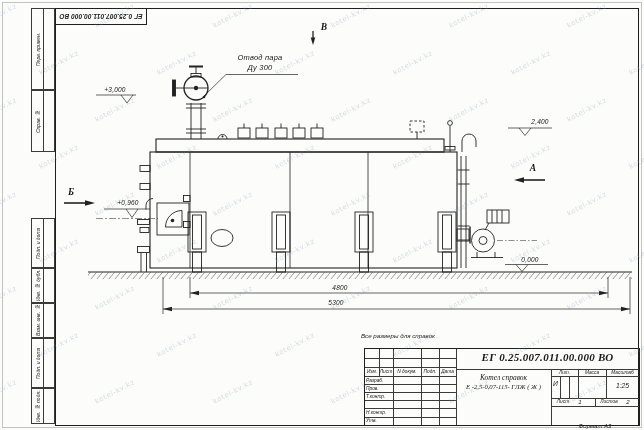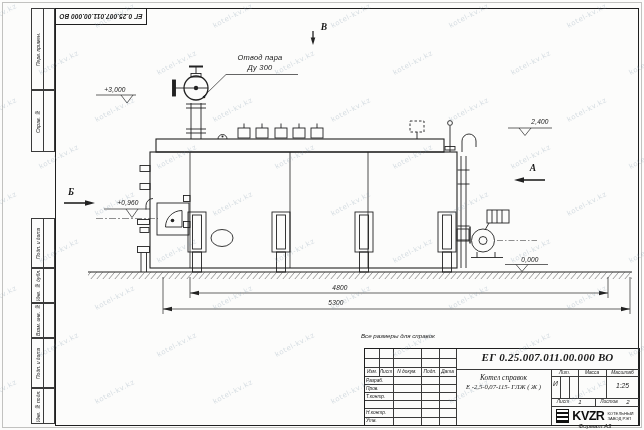--- a/index.html
+++ b/index.html
@@ -296,28 +296,20 @@
     <div class="t" style="left:213px;top:20.5px;width:28px;">Масса</div>
     <div class="t" style="left:241px;top:20.5px;width:33px;">Масштаб</div>
     <div class="t val" style="left:186px;top:31px;width:9px;">И</div>
     <div class="t val" style="left:241px;top:33px;width:33px;">1:25</div>
 
     <div class="t" style="left:188px;top:50px;width:20px;">Лист</div>
     <div class="t val" style="left:208px;top:49.5px;width:14px;font-size:6px;">1</div>
     <div class="t" style="left:232px;top:50px;width:24px;">Листов</div>
     <div class="t val" style="left:256px;top:49.5px;width:14px;font-size:6px;">2</div>
 
-    <div class="org">
-      <span class="logo-ic"></span>
-      <span class="logo-tx">KVZR</span>
-      <span class="logo-sub">
-        <span>КОТЕЛЬНЫЙ</span>
-        <span>ЗАВОД РЭП</span>
-      </span>
-    </div>
   </div>
 
   <div class="fmt">Формат А3</div>
 
   <div class="wm-layer">
       <span class="wm" style="left: -25px; top: 12px;">kotel-kv.kz</span>
       <span class="wm" style="left: 93px; top: 12px;">kotel-kv.kz</span>
       <span class="wm" style="left: 211px; top: 12px;">kotel-kv.kz</span>
       <span class="wm" style="left: 329px; top: 12px;">kotel-kv.kz</span>
       <span class="wm" style="left: 447px; top: 12px;">kotel-kv.kz</span>

